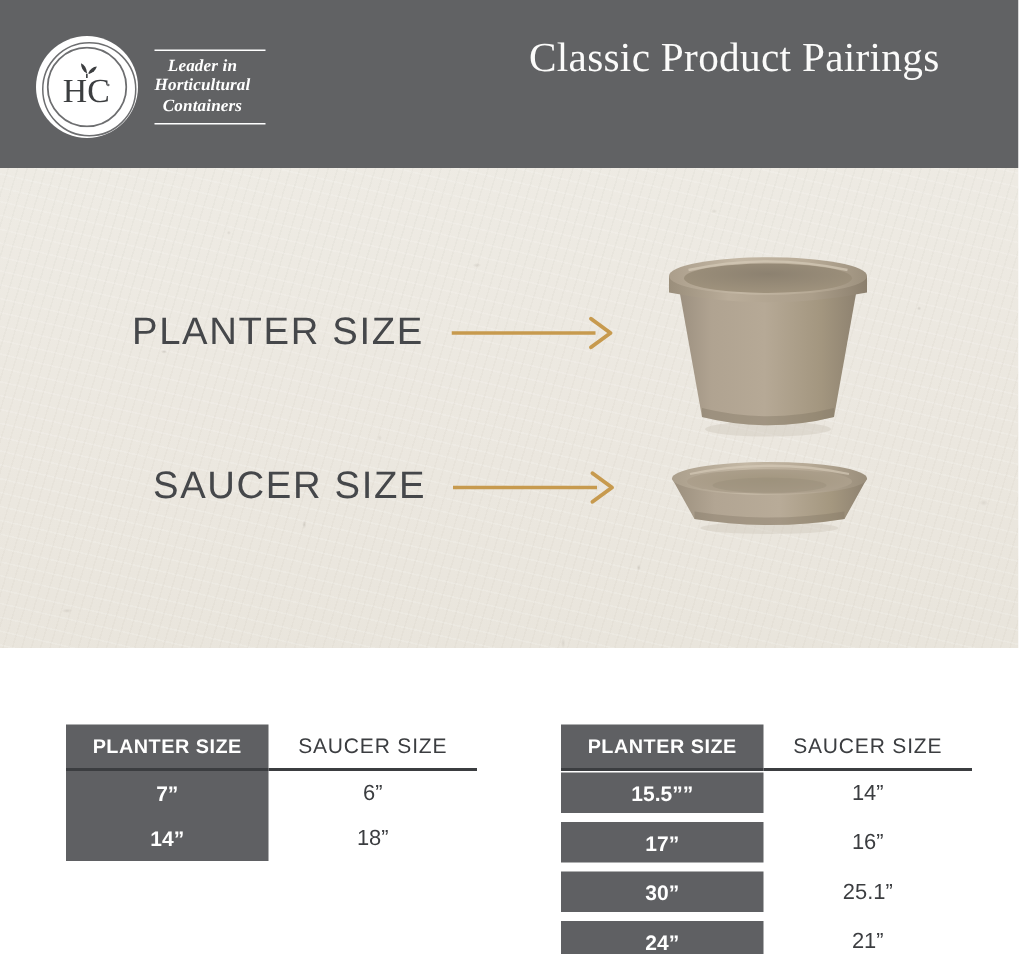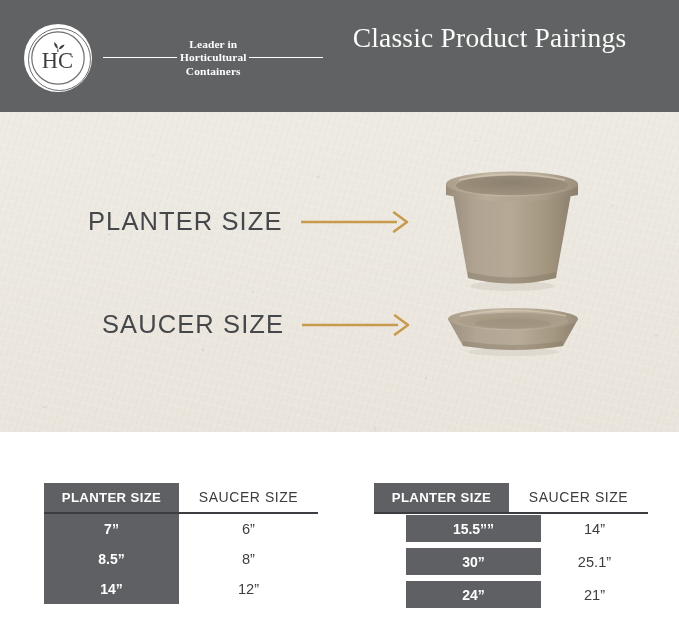--- a/index.html
+++ b/index.html
@@ -49,22 +49,24 @@
     position: absolute;
     left: 3.5px; top: 3.5px;
     width: 61px; height: 61px;
     border-radius: 50%;
     border: 1.4px solid #6d6e70;
   }
   #logo-svg { position: relative; z-index: 2; }
 
   #tagline {
     display: flex;
-    align-items: center;
+    flex-direction: column;
+    align-items: flex-start;
     gap: 3px;
+    font-style: italic;
   }
   #tagline .rule {
     width: 74px;
     height: 1px;
     background: #ffffff;
   }
   #tagline-text {
     color: #ffffff;
     font-family: "Liberation Serif", serif;
     font-size: 11.4px;
@@ -232,21 +234,21 @@
     color: #3b3d40;
     font-size: 14.6px;
     font-weight: 400;
     display: flex;
     align-items: center;
     justify-content: center;
   }
 
   
   #table-right .trow { height: 30px; margin-bottom: 3px; }
-  #table-right .td-planter { height: 27px; margin-left: 32px; }
+  #table-right .td-planter { height: 27px; }
   #table-right .td-saucer  { height: 27px; }
 
   
   #table-left .tbody::before {
     content: "";
     position: absolute;
     left: 0; top: 0;
     width: 135px; height: 100%;
     background: #5f6063;
   }
@@ -395,45 +397,45 @@
     <div class="thead-rule split">
       <span class="seg-left"></span>
       <span class="seg-right"></span>
     </div>
     <div class="tbody">
       <div class="trow">
         <div class="td-planter">7”</div>
         <div class="td-saucer">6”</div>
       </div>
       <div class="trow">
-        <div class="td-planter">8.5”</div>
-        <div class="td-saucer">8”</div>
-      </div>
-      <div class="trow">
         <div class="td-planter">14”</div>
-        <div class="td-saucer">12”</div>
+        <div class="td-saucer">18”</div>
       </div>
     </div>
   </div>
 
   <div class="size-table" id="table-right">
     <div class="thead">
       <div class="th-planter">PLANTER SIZE</div>
       <div class="th-saucer">SAUCER SIZE</div>
     </div>
     <div class="thead-rule split">
       <span class="seg-left"></span>
       <span class="seg-right"></span>
     </div>
     <div class="tbody">
       <div class="trow">
         <div class="td-planter">15.5””</div>
         <div class="td-saucer">14”</div>
       </div>
       <div class="trow">
+        <div class="td-planter">17”</div>
+        <div class="td-saucer">16”</div>
+      </div>
+      <div class="trow">
         <div class="td-planter">30”</div>
         <div class="td-saucer">25.1”</div>
       </div>
       <div class="trow">
         <div class="td-planter">24”</div>
         <div class="td-saucer">21”</div>
       </div>
     </div>
   </div>
 

